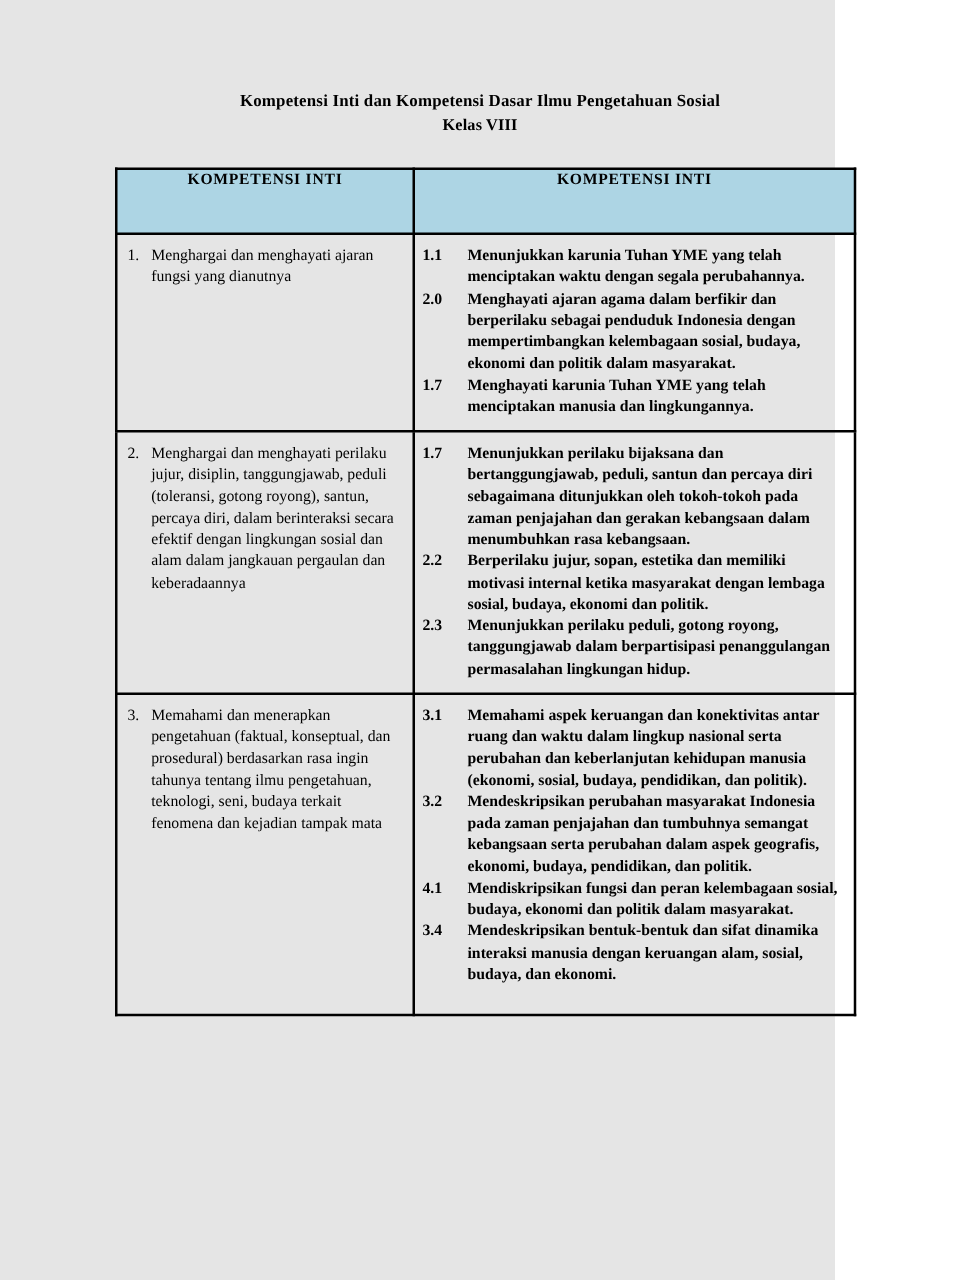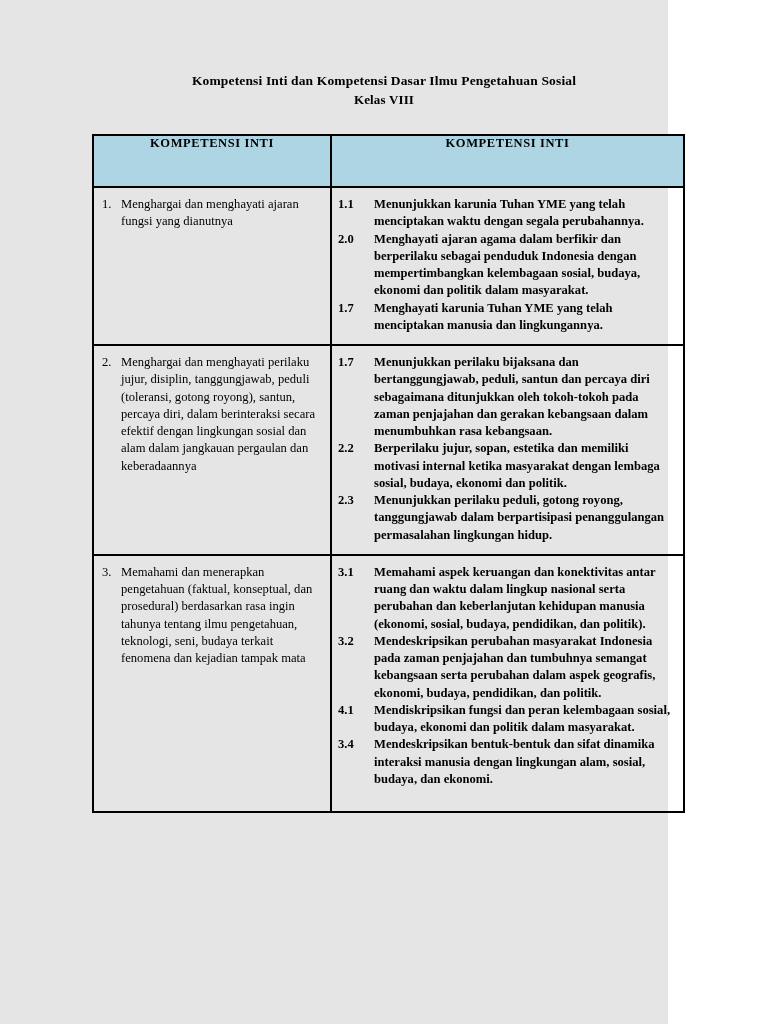--- a/index.html
+++ b/index.html
@@ -212,21 +212,21 @@
               <li>
                 <span class="marker">3.2</span>
                 <span class="body">Mendeskripsikan perubahan masyarakat Indonesia pada zaman penjajahan dan tumbuhnya semangat kebangsaan serta perubahan dalam aspek geografis, ekonomi, budaya, pendidikan, dan politik.</span>
               </li>
               <li>
                 <span class="marker">4.1</span>
                 <span class="body">Mendiskripsikan fungsi dan peran kelembagaan sosial, budaya, ekonomi dan politik  dalam masyarakat.</span>
               </li>
               <li>
                 <span class="marker">3.4</span>
-                <span class="body">Mendeskripsikan bentuk-bentuk dan sifat dinamika interaksi manusia dengan lingkungan alam, sosial, budaya, dan ekonomi.</span>
+                <span class="body">Mendeskripsikan bentuk-bentuk dan sifat dinamika interaksi manusia dengan keruangan alam, sosial, budaya, dan ekonomi.</span>
               </li>
             </ul>
           </div>
         </td>
       </tr>
 
     </tbody>
   </table>
 
 </div>

